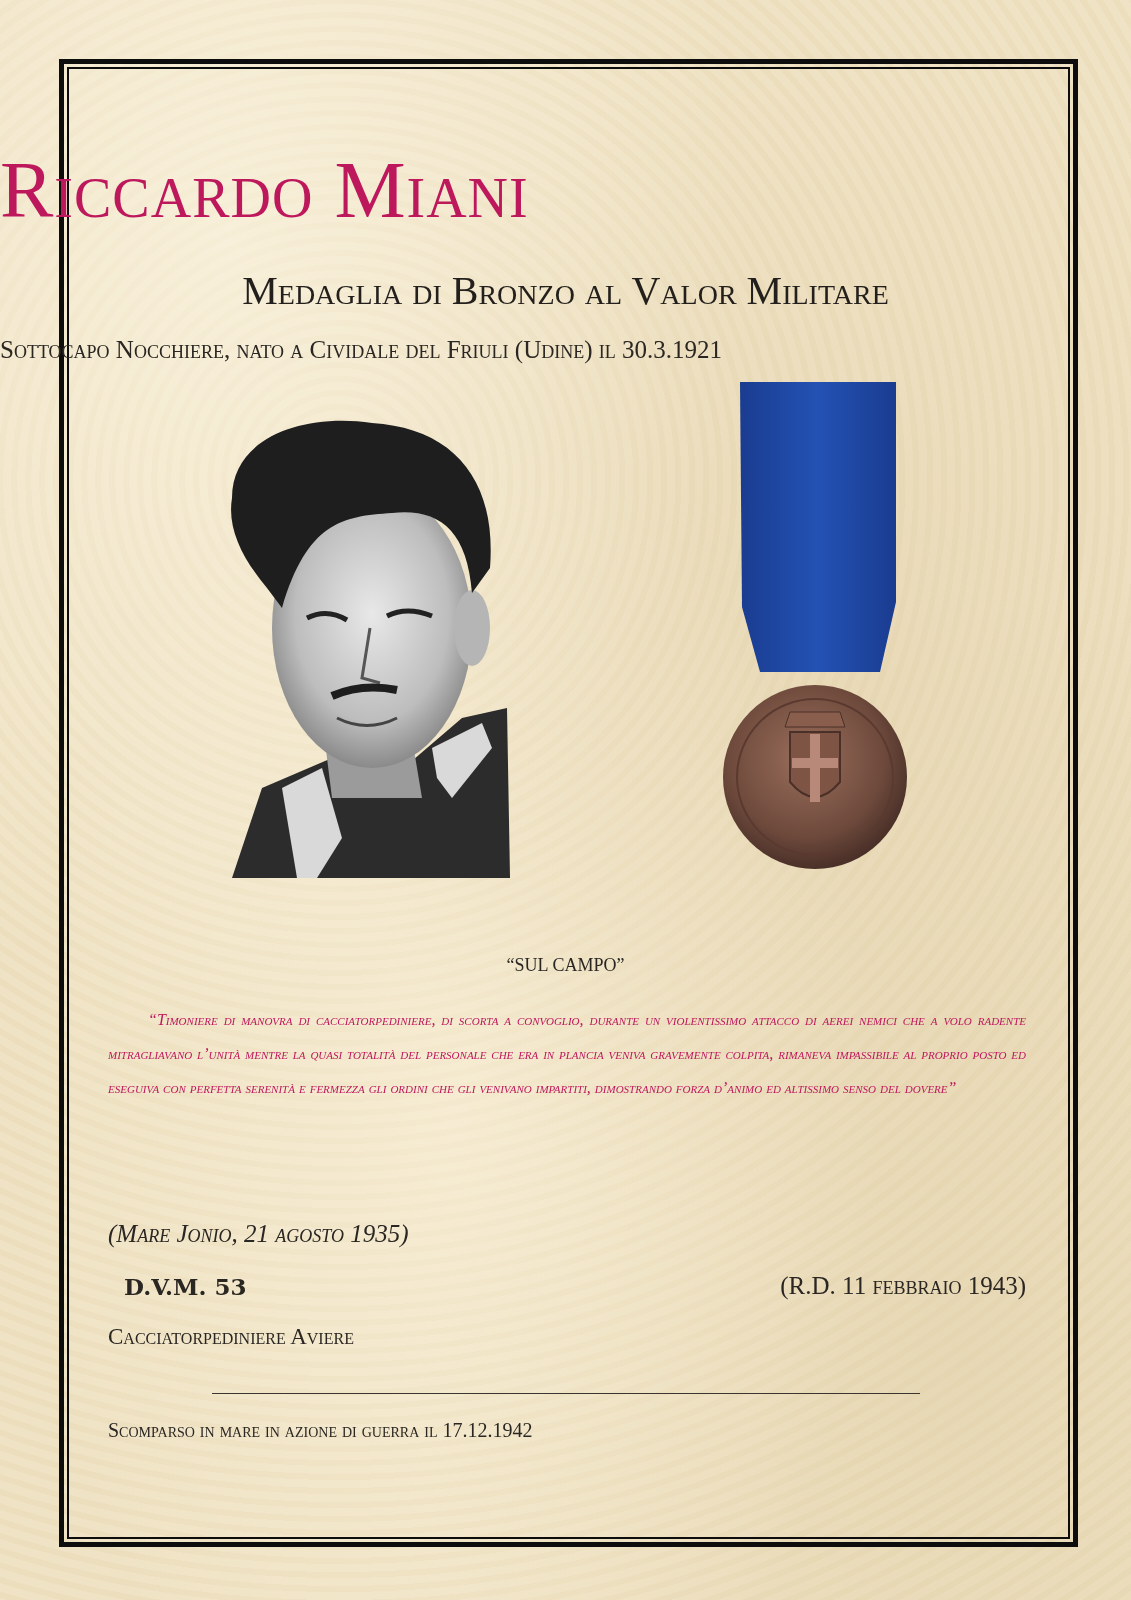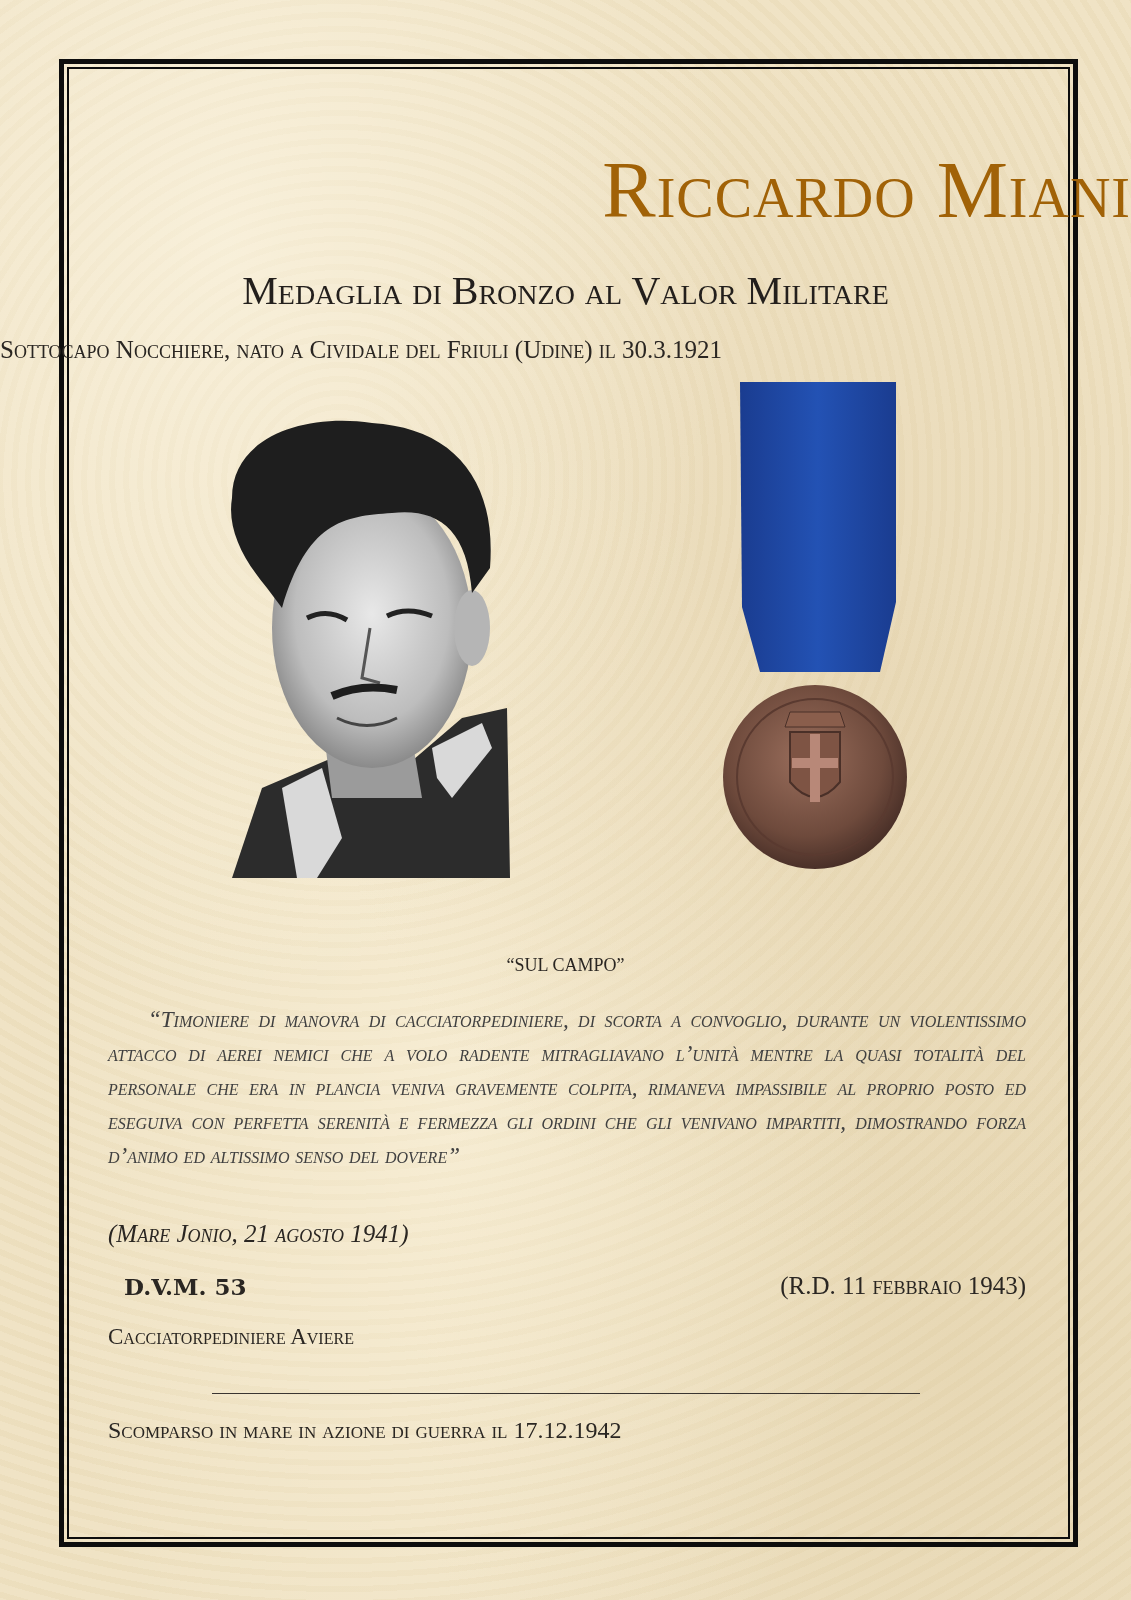--- a/index.html
+++ b/index.html
@@ -18,53 +18,53 @@
   .frame-outer {
     position:absolute; left:59px; top:59px; width:1009px; height:1478px;
     border:5px solid #0d0d0d;
   }
   .frame-inner {
     position:absolute; left:3px; top:3px; right:3px; bottom:3px;
     border:2px solid #0d0d0d;
   }
   .abs { position:absolute; }
   .title {
-    left:0; width:1131px; top:140px; text-align:right;
+    left:0; width:1131px; top:140px; text-align:left;
     font-size:80px; font-variant:small-caps; letter-spacing:1px; line-height:100px;
-    color:#a16207;
+    color:#be185d;
   }
   .subtitle {
     left:0; width:1131px; top:268px; text-align:center;
     font-size:40px; font-variant:small-caps; line-height:46px; color:#231f1c;
   }
   .rank {
     left:0; width:1131px; top:333px; text-align:left;
     font-size:25px; font-variant:small-caps; line-height:34px; color:#2a2622;
   }
   .portrait {
     left:222px; top:418px; width:296px; height:460px;
   }
   .medal { left:720px; top:382px; width:190px; height:496px; }
   .motto {
     left:0; width:1131px; top:950px; text-align:center;
     font-size:18px; line-height:30px;
   }
   .citation {
     left:108px; width:918px; top:1003px;
-    font-size:23px; font-style:italic; font-variant:small-caps;
-    line-height:34px; text-align:justify; text-indent:40px; color:#404040;
+    font-size:16px; font-style:italic; font-variant:small-caps;
+    line-height:34px; text-align:justify; text-indent:40px; color:#be185d;
   }
   .place {
     left:108px; top:1218px; font-size:25px; font-style:italic; font-variant:small-caps; line-height:32px;
   }
   .dvm { left:124px; top:1272px; font-size:23px; font-weight:bold; line-height:30px; font-family:"DejaVu Serif",serif; }
   .rd { right:105px; top:1270px; font-size:25px; font-variant:small-caps; line-height:32px;margin-left:32px; }
   .ship { left:108px; top:1322px; font-size:23px; font-variant:small-caps; line-height:30px; }
   .rule { left:212px; top:1393px; width:708px; height:0; border-top:1px solid #3a3531; }
-  .missing { left:108px; top:1414px; font-size:24px; font-variant:small-caps; line-height:32px;text-align:center; }
+  .missing { left:108px; top:1414px; font-size:20px; font-variant:small-caps; line-height:32px;text-align:center; }
 </style>
 </head>
 <body>
 
 <div class="frame-outer">
   <div class="frame-inner"></div>
 </div>
 
 <div class="abs title">Riccardo Miani</div>
 <div class="abs subtitle">Medaglia di Bronzo al Valor Militare</div>
@@ -122,18 +122,18 @@
     <circle cx="95" cy="395" r="78" fill="none" stroke="#5a3a30" stroke-width="2"></circle>
     <path d="M70 330 L120 330 L125 345 L65 345 Z" fill="#8a5e4c" stroke="#4a3028"></path>
     <path d="M70 350 L120 350 L120 400 Q95 430 70 400 Z" fill="#7e5444" stroke="#4a3028" stroke-width="2"></path>
     <rect x="90" y="352" width="10" height="68" fill="#b88878"></rect>
     <rect x="72" y="376" width="46" height="10" fill="#b88878"></rect>
   </svg>
 </div>
 
 <div class="abs motto">“SUL CAMPO”</div>
 <div class="abs citation">“Timoniere di manovra di cacciatorpediniere, di scorta a convoglio, durante un violentissimo attacco di aerei nemici che a volo radente mitragliavano l’unità mentre la quasi totalità del personale che era in plancia veniva gravemente colpita, rimaneva impassibile al proprio posto ed eseguiva con perfetta serenità e fermezza gli ordini che gli venivano impartiti, dimostrando forza d’animo ed altissimo senso del dovere”</div>
-<div class="abs place">(Mare Jonio, 21 agosto 1941)</div>
+<div class="abs place">(Mare Jonio, 21 agosto 1935)</div>
 <div class="abs dvm">D.V.M. 53</div>
 <div class="abs rd">(R.D. 11 febbraio 1943)</div>
 <div class="abs ship">Cacciatorpediniere Aviere</div>
 <div class="abs rule"></div>
 <div class="abs missing">Scomparso in mare in azione di guerra il 17.12.1942</div>
 
 </body></html>

